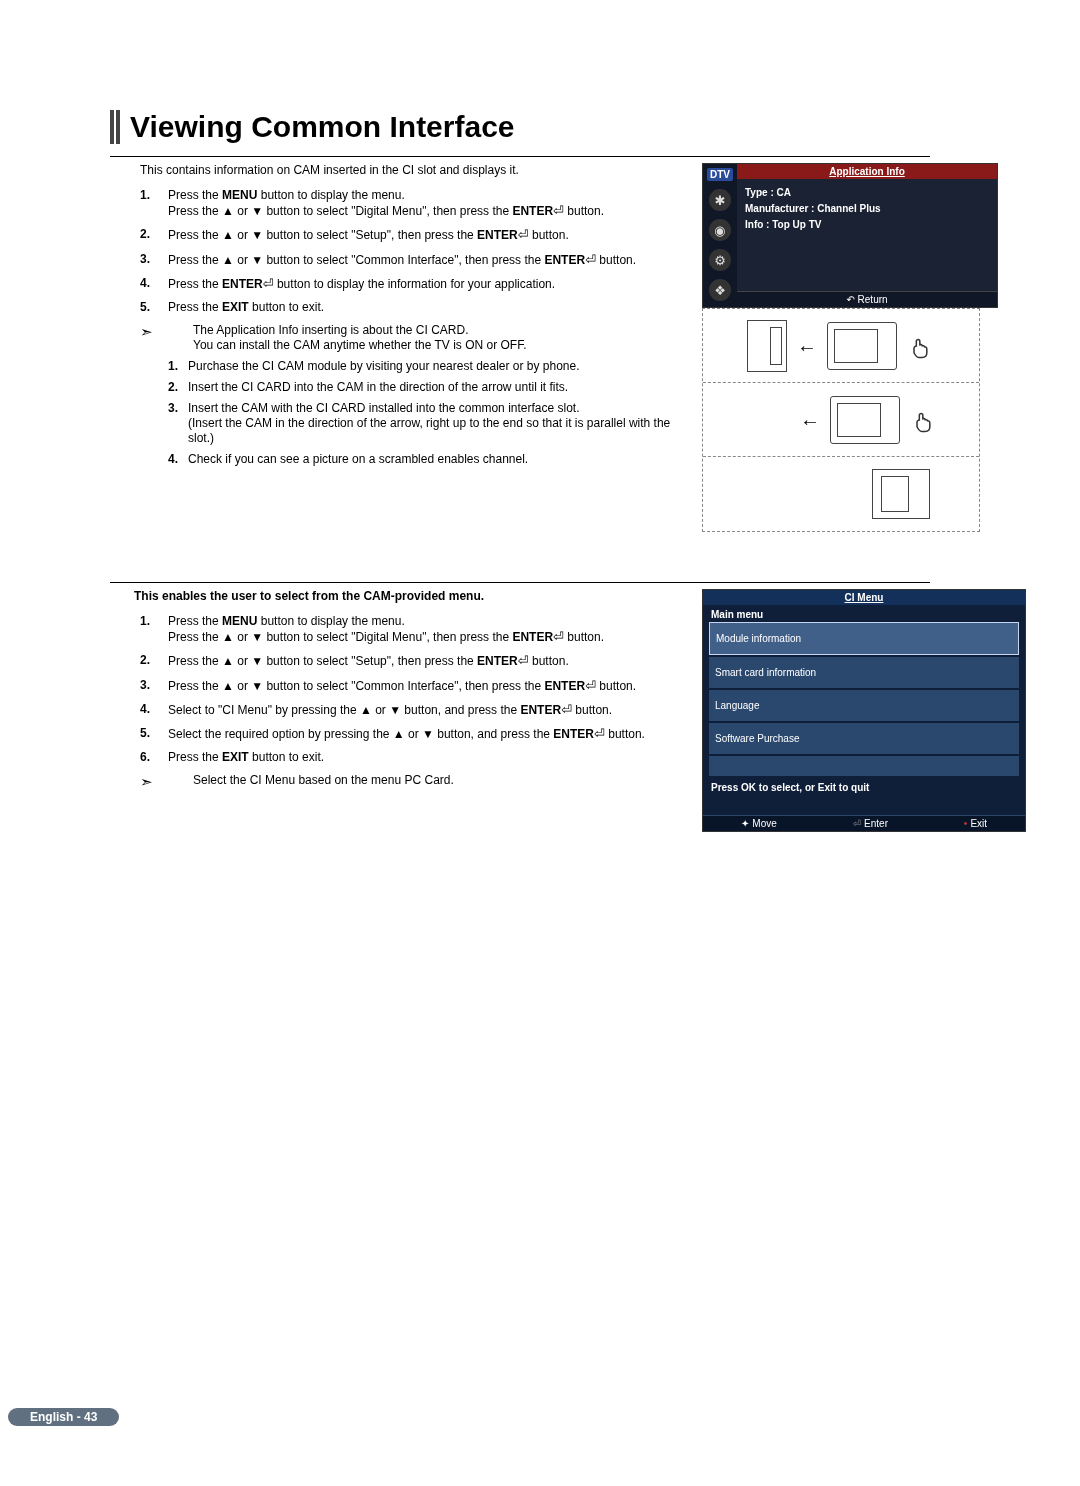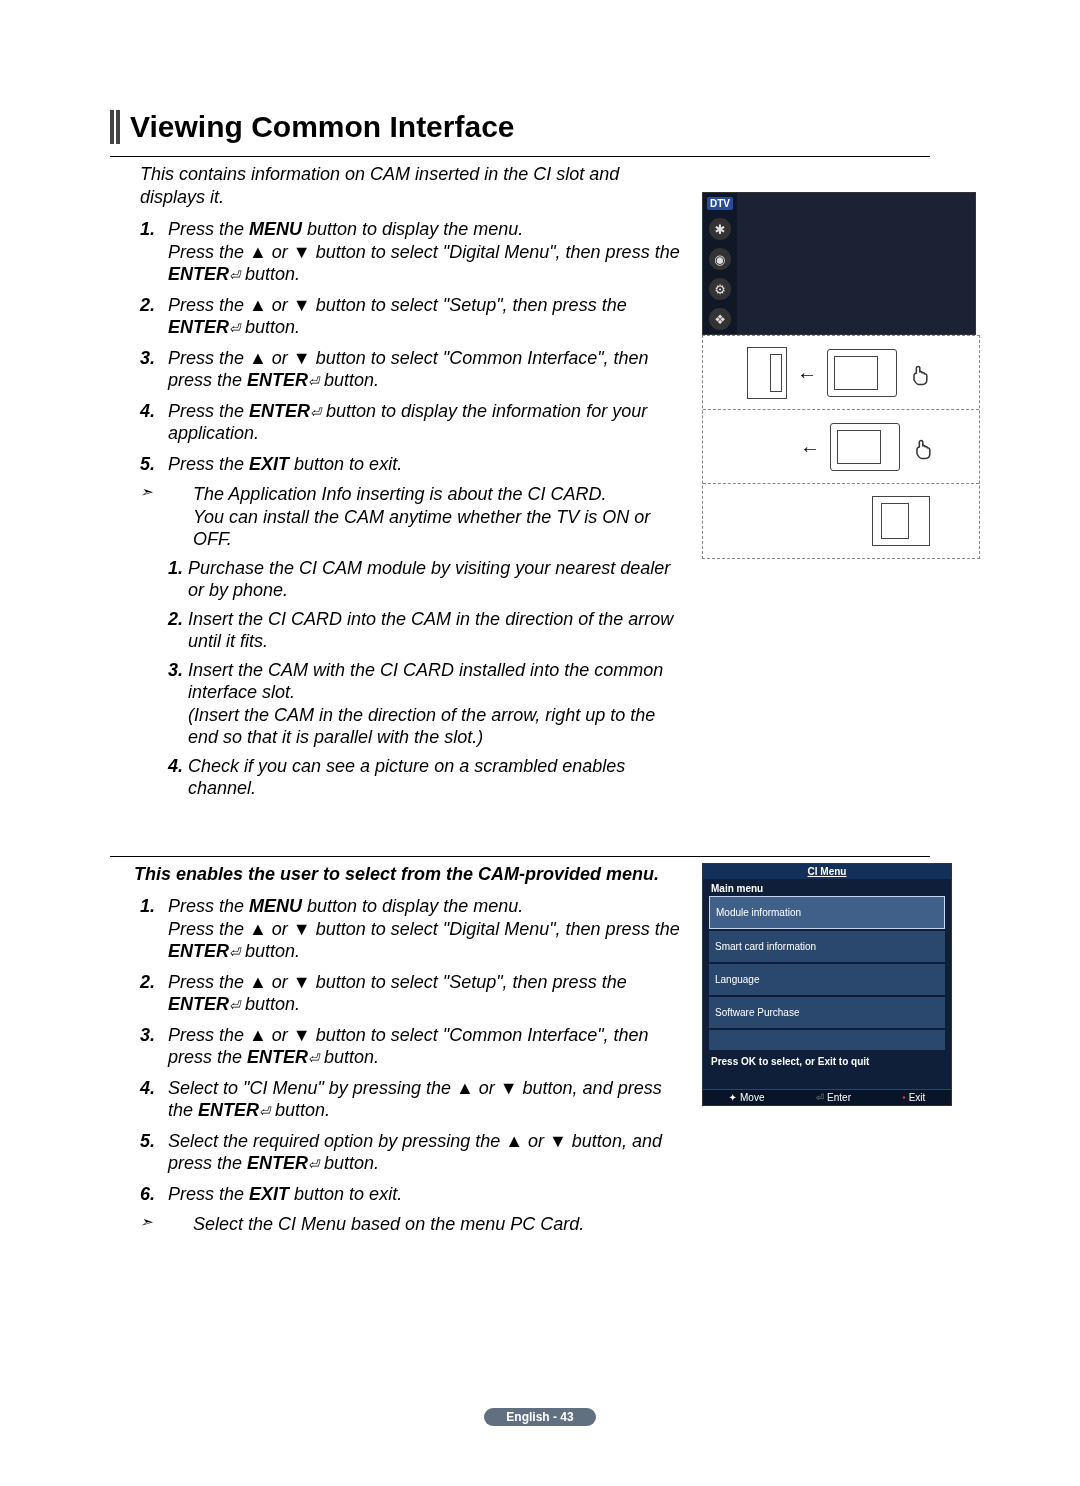--- a/index.html
+++ b/index.html
@@ -12,42 +12,42 @@
     position: relative;
     padding: 110px 100px 60px 110px;
   }
   .section { margin-bottom: 50px; }
   .heading-row { display: flex; align-items: center; margin-bottom: 12px; }
   .heading-bars { display: flex; gap: 2px; margin-right: 10px; align-self: stretch; }
   .hbar { width: 4px; background: #444; height: 34px; }
   h1 { font-size: 30px; font-weight: bold; }
   .rule { border-top: 1.5px solid #000; margin: 4px 0 6px 0; width: 820px; }
   .body-row { display: flex; gap: 18px; }
-  .textcol { flex: 1; font-size: 18px; line-height: 1.25; font-style: italic; }
+  .textcol { flex: 1; font-size: 12px; line-height: 1.25; }
   .intro { margin: 0 0 10px 30px; }
   .intro-bold { margin: 0 0 10px 24px; font-weight: bold; }
   ol.steps { list-style: none; margin-left: 30px; }
   ol.steps > li { display: flex; margin-bottom: 8px; }
   ol.steps > li .num { font-weight: bold; min-width: 28px; }
   ol.steps > li .txt { flex: 1; }
   .note-row { display: flex; margin-left: 30px; margin-bottom: 6px; gap: 25px; }
   .note-mark { min-width: 28px; font-size: 15px; }
   .note-mark::before { content:"➣"; }
   .sub-ol { list-style: none; margin-left: 58px; }
   .sub-ol li { display:flex; margin-bottom:6px; }
   .sub-ol li .num { font-weight: bold; min-width: 20px; }
   .sub-ol li .txt { flex:1; }
   .b { font-weight: bold; }
   .enter-icon { display:inline-block; font-size:13px; }
   .enter-icon::before { content:"⏎"; }
 
   .figcol { width: 278px; }
 
   
-  .dtv-panel { width: 274px; border:1px solid #333; background:#1a2233; color:#fff; font-size:10px;margin-top:29px; }
+  .dtv-panel { width: 296px; border:1px solid #333; background:#1a2233; color:#fff; font-size:10px; }
   .dtv-top { display:flex; }
   .dtv-left { width:34px; background:#101828; display:flex; flex-direction:column; align-items:center; padding:4px 0; gap:8px; }
   .dtv-badge { background:#2a4a9a; color:#fff; font-weight:bold; padding:1px 3px; font-size:10px; border-radius:2px; }
   .sic { width:22px; height:22px; border-radius:50%; background:#333; display:flex; align-items:center; justify-content:center; color:#ddd; font-size:13px; }
   .dtv-right { flex:1; }
   .dtv-title { background:#8a1a1a; text-align:center; padding:2px 0; font-weight:bold; text-decoration:underline; }
   .dtv-info { padding:6px 8px; line-height:1.6; font-weight:bold; }
   .dtv-return { text-align:center; padding:2px 0; background:#101828; border-top:1px solid #444; }
   .ret::before { content:"↶ "; }
 
@@ -58,35 +58,35 @@
   .slot::after { content:""; position:absolute; right:4px; top:6px; bottom:6px; width:10px; border:1px solid #444; }
   .arrL { font-size:20px; }
   .tv { width:70px; height:48px; border:1.5px solid #444; border-radius:3px; position:relative; }
   .tv::after { content:""; position:absolute; left:6px; top:6px; right:18px; bottom:6px; border:1px solid #444; }
   .hand { width:28px; height:28px; display:inline-block; }
   .hand svg { width:100%; height:100%; }
   .tvslot { width:58px; height:50px; border:1.5px solid #444; position:relative; }
   .tvslot::after { content:""; position:absolute; left:8px; top:6px; width:26px; bottom:6px; border:1px solid #444; }
 
   
-  .ci-panel { width:250px; background:#0f1f3a; color:#fff; font-size:10px; border:1px solid #333; }
+  .ci-panel { width:324px; background:#0f1f3a; color:#fff; font-size:10px; border:1px solid #333; }
   .ci-title { background:#12305a; text-align:center; font-weight:bold; padding:2px 0; text-decoration:underline; }
   .ci-main { padding:4px 8px 0 8px; font-weight:bold; }
   .ci-items { padding:2px 6px 0 6px; }
   .ci-item { background:#2a486e; margin-bottom:2px; padding:10px 6px; }
   .ci-item.sel { background:#40608a; border:1px solid #c6d6ef; }
   .ci-item.blank { height:12px; }
   .ci-hint { padding:4px 8px 22px 8px; font-weight:bold; }
   .ci-foot { background:#081428; display:flex; justify-content:space-around; padding:2px 0; border-top:1px solid #2a486e; }
   .ci-foot span::before { margin-right:3px; }
   .mv::before { content:"✦"; }
   .en::before { content:"⏎"; color:#888; }
   .ex::before { content:"•"; color:#c33; }
 
-  .pagefoot { position:absolute; bottom:60px; left:0; right:0; text-align:center; }
+  .pagefoot { position:absolute; bottom:60px; left:8px; right:0; }
   .pagefoot .pill { display:inline-block; background:#607080; color:#fff; border-radius:10px; padding:2px 22px; font-size:12px; font-weight:bold; }
 </style>
 </head>
 <body>
 
 <div class="section">
   <div class="heading-row">
     <div class="heading-bars">
         <div class="hbar"></div>
         <div class="hbar"></div>
@@ -164,20 +164,30 @@
     <div class="figcol">
       <div class="dtv-panel">
         <div class="dtv-top">
           <div class="dtv-left">
             <div class="dtv-badge">DTV</div>
             <div class="sic">✱</div>
             <div class="sic">◉</div>
             <div class="sic">⚙</div>
             <div class="sic">❖</div>
           </div>
+          <div class="dtv-right">
+            <div class="dtv-title">Application Info</div>
+            <div class="dtv-info">
+              <div>Type : CA</div>
+              <div>Manufacturer : Channel Plus</div>
+              <div>Info : Top Up TV</div>
+              <div style="height:52px"></div>
+            </div>
+            <div class="dtv-return"><span class="ret"></span><span>Return</span></div>
+          </div>
         </div>
       </div>
 
       <div class="diagrams">
         <div class="diag-row">
           <div class="slot"></div>
           <span class="arrL">←</span>
           <div class="tv"></div>
           <span class="hand"><svg viewBox="0 0 24 24">
                 <path fill="none" stroke="#333" stroke-width="1.3" d="M6 14c0-1 1-2 2-2V8c0-1 .7-1.5 1.5-1.5S11 7 11 8v3l1-.2c1 0 1 1 1 1l1-.1c1 0 1 1 1 1l1 .1c1 .1 1 1 1 2v3c0 2-1 4-4 4h-3c-2 0-3-2-4-4z"></path>

